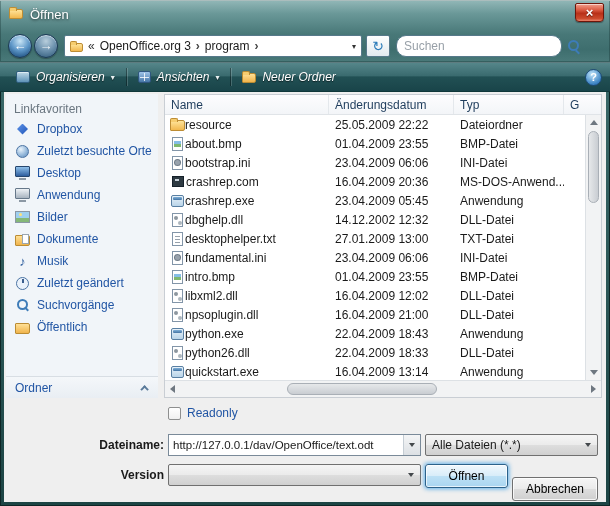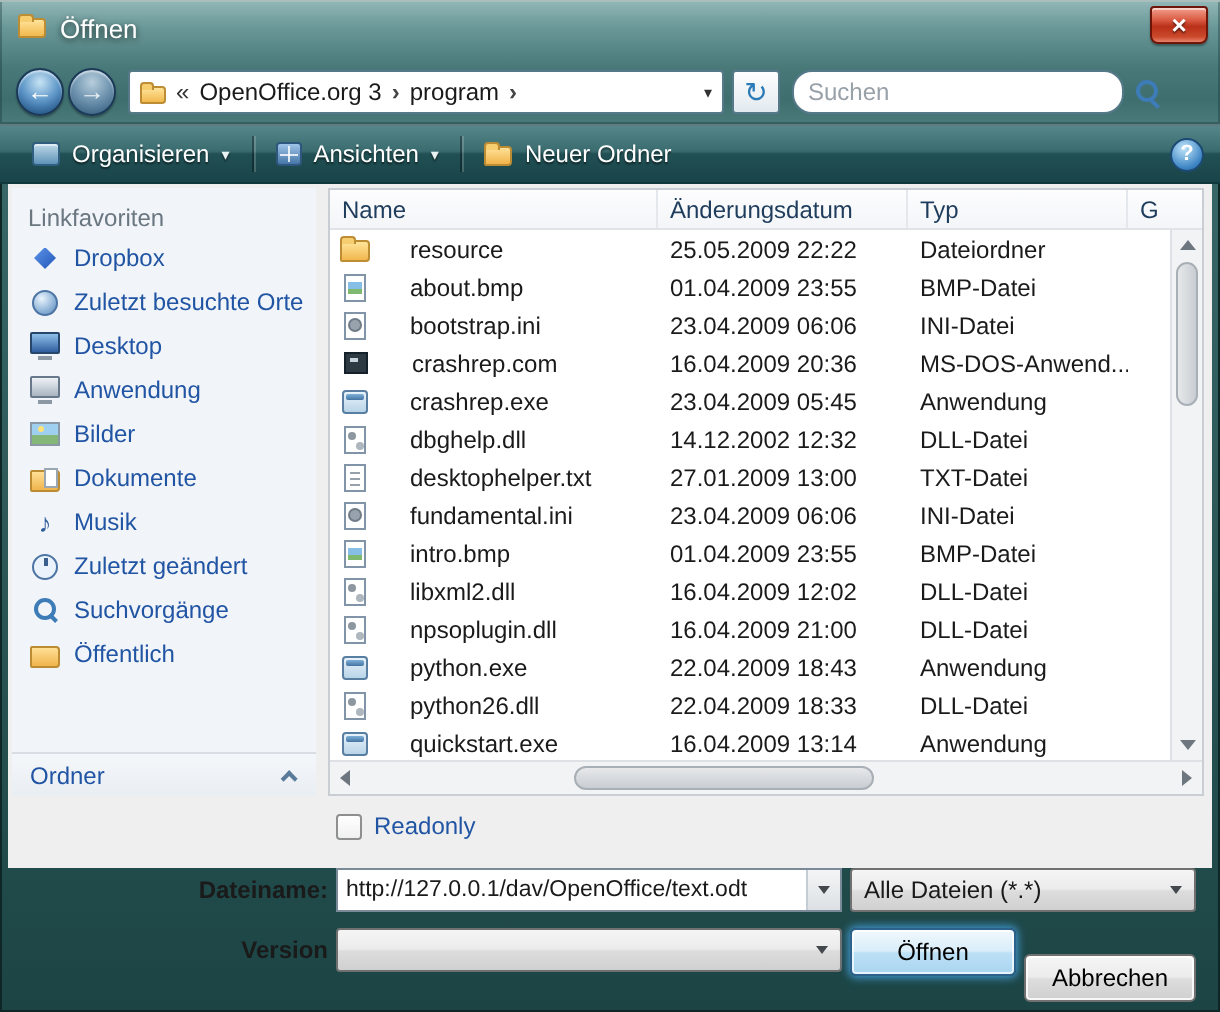--- a/index.html
+++ b/index.html
@@ -58,40 +58,40 @@
     border:2px solid #3D7CB8; border-radius:50%; }
   .mag::after { content:""; position:absolute; bottom:1px; right:1px; width:5px; height:2px;
     background:#3D7CB8; transform:rotate(45deg); }
 
   
   .toolbar { position:absolute; top:62px; left:0; right:0; height:30px;
     background:linear-gradient(180deg,#55868A 0%,#3A6B6F 45%,#215054 50%,#194449 100%);
     border-top:1px solid rgba(255,255,255,.3); border-bottom:1px solid #10383A;
     display:flex; align-items:center; padding:0 8px; }
   .tb-btn { display:flex; align-items:center; gap:6px; height:22px; padding:0 8px; border-radius:3px;
-    color:#fff; text-shadow:0 1px 1px rgba(0,0,0,.55); cursor:default; }
+    color:#fff; text-shadow:0 1px 1px rgba(0,0,0,.55); cursor:default;font-style:italic; }
   .tb-caret { font-size:8px; color:#E8F2F2; }
   .tb-sep { width:1px; height:18px; background:rgba(0,0,0,.35); box-shadow:1px 0 0 rgba(255,255,255,.18); margin:0 3px; }
   .icon-organize { width:14px; height:12px; background:linear-gradient(#BFD9E8,#5E93B8);
     border:1px solid #2F5E7E; border-radius:2px; box-shadow:inset 0 1px 0 rgba(255,255,255,.5); }
   .icon-views { position:relative; width:13px; height:12px; background:linear-gradient(#9FC4E8,#4677A8);
     border:1px solid #2F567E; border-radius:2px; }
   .icon-views::before { content:""; position:absolute; left:1px; right:1px; top:50%; height:1px; background:rgba(255,255,255,.8); }
   .icon-views::after  { content:""; position:absolute; top:1px; bottom:1px; left:50%; width:1px; background:rgba(255,255,255,.8); }
   .icon-newfolder { position:relative; width:14px; height:10px; margin-top:2px;
     background:linear-gradient(#FFE096,#F0B44C); border:1px solid #BB8C33; border-radius:1px 2px 2px 1px; }
   .icon-newfolder::before { content:""; position:absolute; top:-3px; left:-1px; width:6px; height:3px;
     background:#F6CD6F; border:1px solid #BB8C33; border-bottom:none; border-radius:2px 2px 0 0; }
   .help-btn { margin-left:auto; width:17px; height:17px; border-radius:50%;
     background:radial-gradient(circle at 40% 28%,#BFE4F9,#3C84C4 70%,#2A659C);
     border:1px solid #1D4A74; color:#fff; font-size:11px; font-weight:bold;
     display:flex; align-items:center; justify-content:center; cursor:default; }
 
   
-  .client { position:absolute; top:92px; left:4px; width:602px; height:342px; background:#EFEFEF; }
+  .client { position:absolute; top:92px; left:4px; width:602px; height:410px; background:#EFEFEF; }
 
   
   .sidebar { position:absolute; left:2px; top:2px; width:152px; height:304px;
     background:#F1F5F9; }
   .sb-header { padding:8px 8px 2px 8px; color:#6A7680; }
   .sb-item { display:flex; align-items:center; gap:7px; height:22px; padding:0 4px 0 9px;
     color:#2155A4; white-space:nowrap; cursor:default; }
   .sb-footer { position:absolute; bottom:0; left:0; right:0; height:22px; border-top:1px solid #D8DEE4;
     background:linear-gradient(#F4F7FA,#E9EEF3); display:flex; align-items:center; padding:0 9px;
     color:#2155A4; cursor:default; }
@@ -127,21 +127,21 @@
   
   .filelist { position:absolute; left:160px; top:2px; width:438px; height:304px;
     background:#fff; border:1px solid #C9CED4; }
   .fl-header { position:absolute; top:0; left:0; right:0; height:20px; display:flex;
     background:linear-gradient(#FDFDFE,#F3F5F8); border-bottom:1px solid #E0E4E8;
     color:#1E3C5C; }
   .fh { display:flex; align-items:center; padding:0 6px; border-right:1px solid #E4E8EC; cursor:default;text-align:center; }
   .fh-name { width:164px; } .fh-date { width:125px; } .fh-type { width:110px; } .fh-size { flex:1; border-right:none; }
   .fl-rows { position:absolute; top:20px; left:0; right:16px; bottom:17px; overflow:hidden; }
   .fl-row { height:19px; display:flex; align-items:center; cursor:default; }
-  .fc-name { width:164px; padding-left:5px; display:flex; align-items:center; gap:20px;
+  .fc-name { width:164px; padding-left:5px; display:flex; align-items:center; gap:0;
     white-space:nowrap; overflow:hidden; }
   .fc-date { width:125px; padding-left:6px; white-space:nowrap; }
   .fc-type { width:110px; padding-left:6px; white-space:nowrap; overflow:hidden; }
   .fi { position:relative; flex:none; }
   .fi-folder { width:15px; height:11px; margin-top:2px;
     background:linear-gradient(#FFE49A,#F1B84E); border:1px solid #BD8D34; border-radius:1px 2px 2px 1px; }
   .fi-folder::before { content:""; position:absolute; top:-3px; left:-1px; width:6px; height:3px;
     background:#F6CD6F; border:1px solid #BD8D34; border-bottom:none; border-radius:2px 2px 0 0; }
   .fi-bmp,.fi-ini,.fi-txt,.fi-dll { width:11px; height:14px; margin:0 2px; background:#fff; border:1px solid #8295A8; }
   .fi-bmp::after { content:""; position:absolute; left:1px; right:1px; top:3px; bottom:3px;

